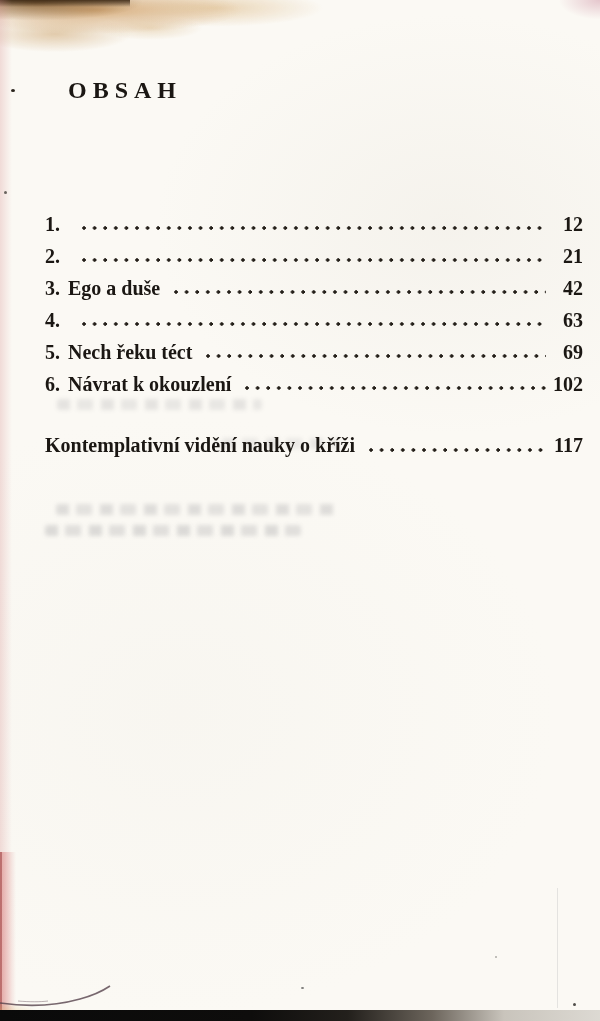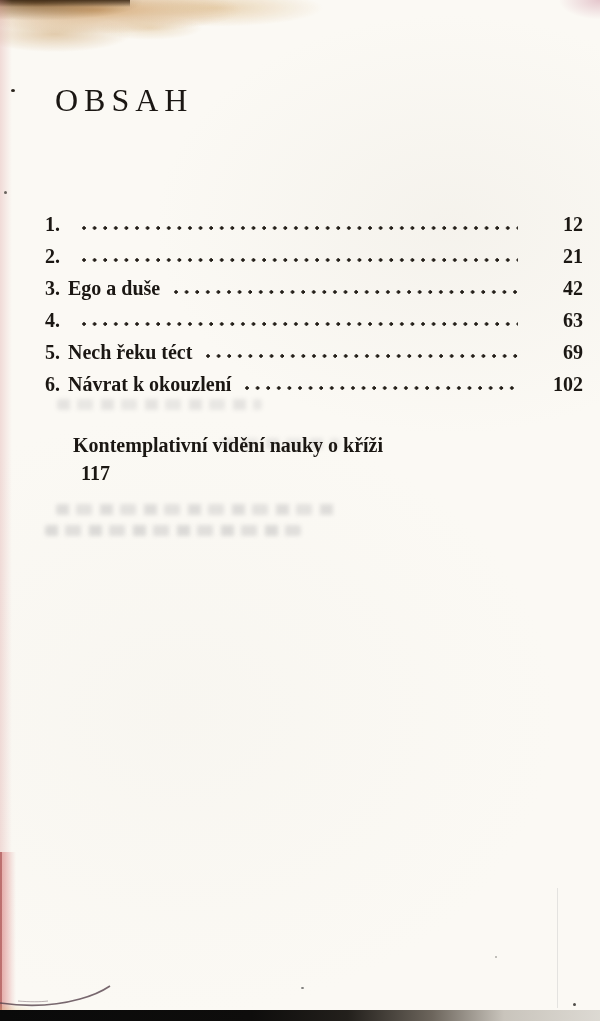--- a/index.html
+++ b/index.html
@@ -72,47 +72,47 @@
       rgba(118,118,124,.45) 20px 36px, rgba(118,118,124,0) 36px 44px);
     filter:blur(2.2px);
   }
   .ghost.g1{left:57px;top:399px;width:205px;opacity:.30;}
   .ghost.g2{left:222px;top:438px;width:118px;opacity:.26;}
   .ghost.g3{left:56px;top:504px;width:282px;opacity:.38;}
   .ghost.g4{left:45px;top:525px;width:256px;opacity:.42;}
 
   
   .doc-title{
-    position:absolute;left:55px;top:61px;
-    font-size:32px;font-weight:400;letter-spacing:6px;
+    position:absolute;left:68px;top:61px;
+    font-size:24px;font-weight:700;letter-spacing:6px;
   }
   .toc{
     position:absolute;left:45px;top:208px;width:538px;
   }
   .toc-row{
     display:flex;align-items:baseline;
     height:32px;line-height:32px;
     font-size:20px;font-weight:700;
     white-space:nowrap;
   }
   .toc-row .num{margin-right:8px;}
   .leader{
     flex:1 1 auto;height:6px;align-self:flex-end;
     margin:0 0 9px 14px;
     background-image:radial-gradient(circle at 2px 3px, #241f19 1.5px, rgba(36,31,25,0) 1.9px);
     background-size:10.6px 6px;background-repeat:repeat-x;background-position:left bottom;
   }
-  .pg{min-width:37px;text-align:right;margin-left:28px;}
+  .pg{min-width:37px;text-align:right;}
   .appendix{
     position:absolute;left:45px;top:433px;width:538px;
     font-size:20px;font-weight:700;
   }
   .appendix .heading{line-height:23px;white-space:nowrap;}
   .appendix .apx-row{
-    display:flex;align-items:baseline;height:24px;line-height:24px;white-space:nowrap;flex-direction:column;
+    display:flex;align-items:baseline;height:24px;line-height:24px;white-space:nowrap;
   }
   .appendix .leader{margin-bottom:4px;}
 </style>
 </head>
 <body>
 
 <div class="page">
 
   <div class="stain-topleft"></div>
   <div class="smudge-topright"></div>

